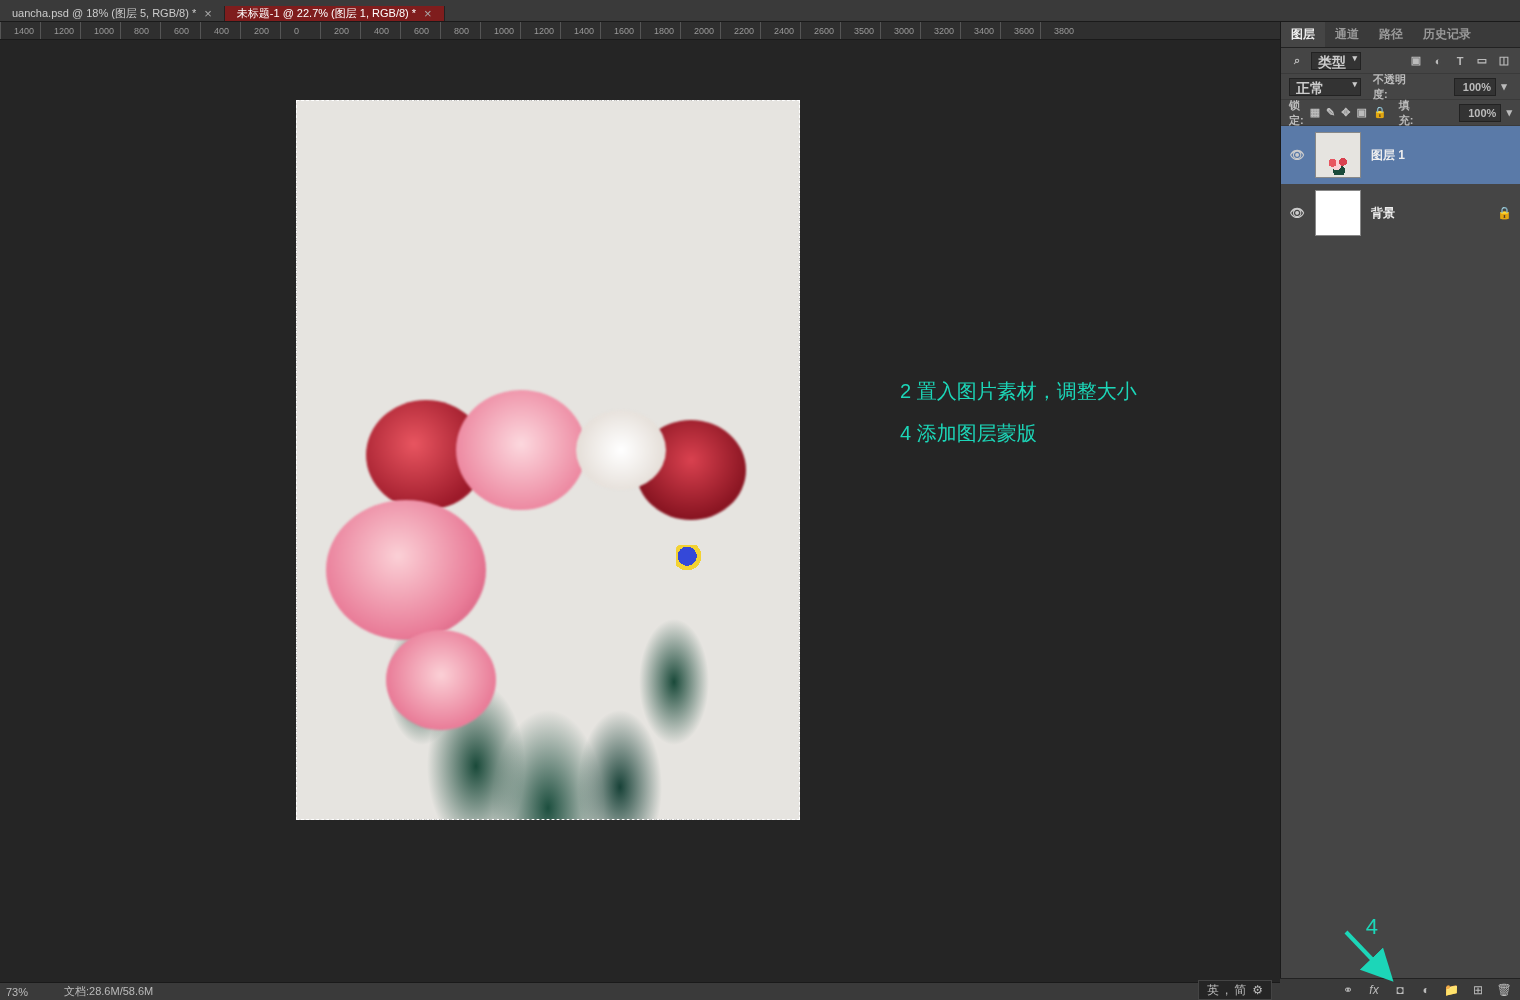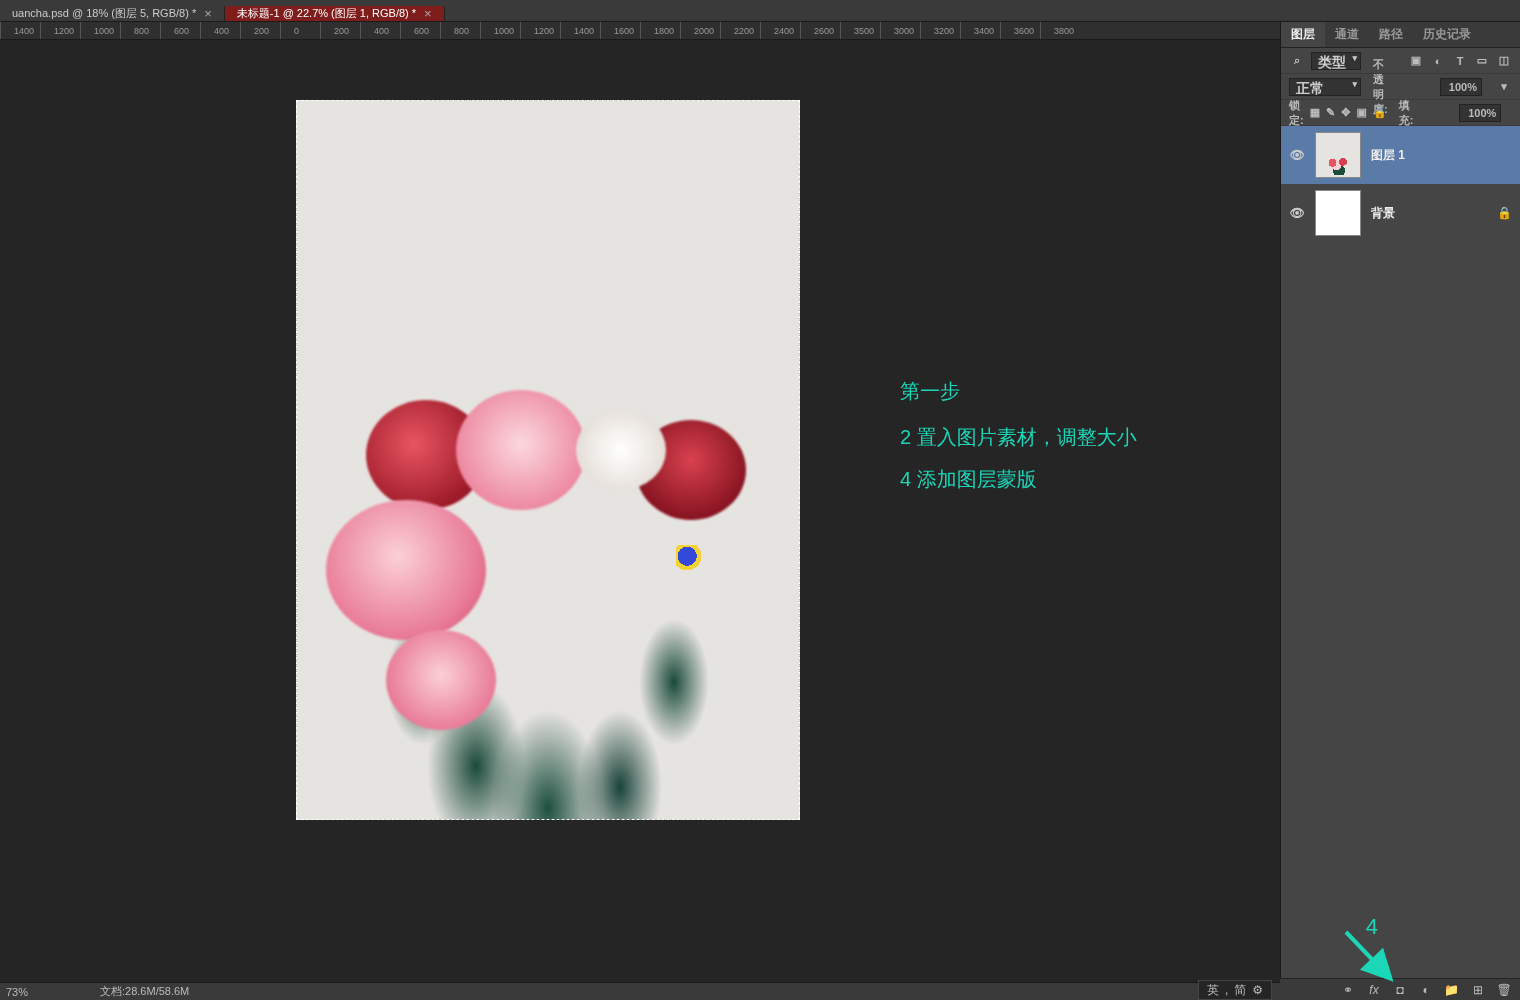--- a/index.html
+++ b/index.html
@@ -115,21 +115,21 @@
   padding: 0 8px; gap: 6px; font-size: 11px; color: #bbb;
   border-bottom: 1px solid #3a3a3a;
 }
 .dropdown {
   background: #333; border: 1px solid #222; color: #ccc;
   padding: 1px 14px 1px 6px; font-size: 14px; height: 18px;
   position: relative; min-width: 46px;
 }
 .dropdown::after { content: "▾"; position: absolute; right: 3px; top: 0; font-size: 9px; }
 .icon-btn { width: 16px; height: 16px; display: inline-flex; align-items: center; justify-content: center; color: #bbb; }
-.perc { display: flex; gap: 14px; align-items: center; padding-left: 40px; }
+.perc { display: flex; gap: 0; align-items: center; padding-left: 40px; }
 .perc-box { background: #333; border: 1px solid #222; padding: 0 4px; height: 18px; min-width: 42px; display: flex; align-items: center; justify-content: flex-end; }
 
 
 .layers { flex: 1; background: #454545; overflow-y: auto; }
 .layer {
   display: flex; align-items: center; gap: 10px;
   padding: 4px 8px; height: 58px; cursor: pointer;
 }
 .layer.selected { background: #5a7aa8; }
 .eye { width: 16px; text-align: center; }
@@ -152,21 +152,21 @@
   height: 22px; background: #3a3a3a; border-top: 1px solid #222;
   display: flex; align-items: center; justify-content: flex-end; gap: 10px;
   padding: 0 8px; color: #bbb;
 }
 .panel-bottom .icon-btn { width: 16px; }
 
 
 .statusbar {
   position: absolute; left: 0; right: 240px; bottom: 0; height: 18px;
   background: #3a3a3a; border-top: 1px solid #1a1a1a;
-  display: flex; align-items: center; font-size: 11px; color: #bbb; gap: 36px;
+  display: flex; align-items: center; font-size: 11px; color: #bbb;
 }
 .statusbar .zoom { width: 50px; padding-left: 6px; }
 .statusbar .doc { padding-left: 14px; }
 .ime {
   position: absolute; right: 248px; bottom: 0; height: 20px;
   background: #252525; border: 1px solid #444;
   display: flex; align-items: center; gap: 6px; padding: 0 8px;
   font-size: 12px; color: #bbb;
 }
 
@@ -232,21 +232,20 @@
       <div class="flower f-red2"></div>
       <div class="flower f-pink1"></div>
       <div class="flower f-pink2"></div>
       <div class="flower f-white"></div>
       <div class="flower f-pink3"></div>
       <div class="wand-cursor"></div>
     </div>
   </div>
 
   <div class="annotation">
-    <div style="margin-bottom:4px;">第一步</div>
     <div>2 置入图片素材，调整大小</div>
     <div>4 添加图层蒙版</div>
   </div>
 </div>
 
 <div class="right-panel">
   <div class="panel-tabs">
     <div class="panel-tab active">图层</div>
     <div class="panel-tab">通道</div>
     <div class="panel-tab">路径</div>

